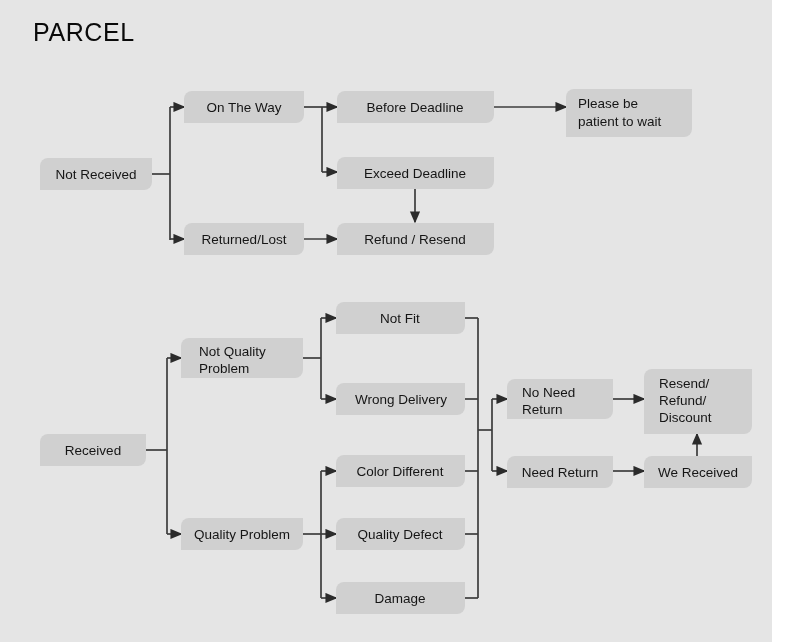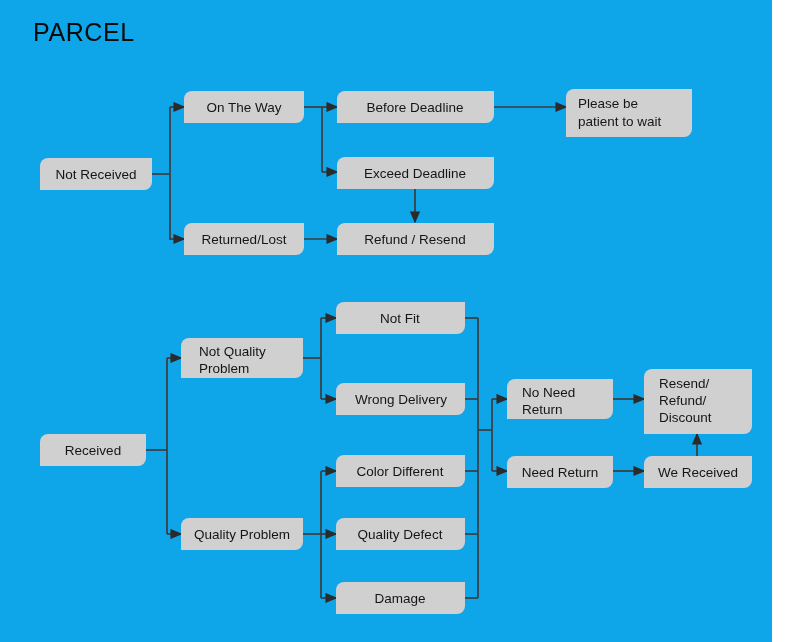--- a/index.html
+++ b/index.html
@@ -11,21 +11,21 @@
   body {
     width: 800px;
     height: 642px;
     font-family: "Liberation Sans", "DejaVu Sans", sans-serif;
     overflow: hidden;
   }
   #diagram-root {
     position: relative;
     width: 772px;
     height: 642px;
-    background: #0ea5e9;
+    background: #e5e5e5;
   }
   #flow-svg {
     position: absolute;
     left: 0;
     top: 0;
     width: 800px;
     height: 642px;
     display: block;
   }
   .page-title {

